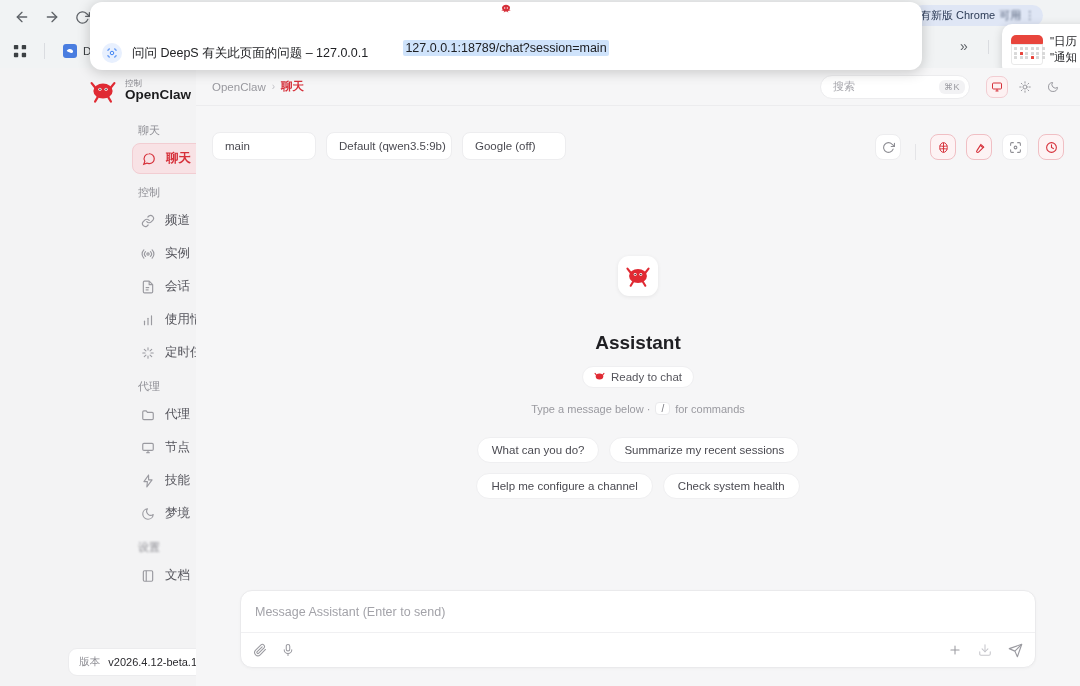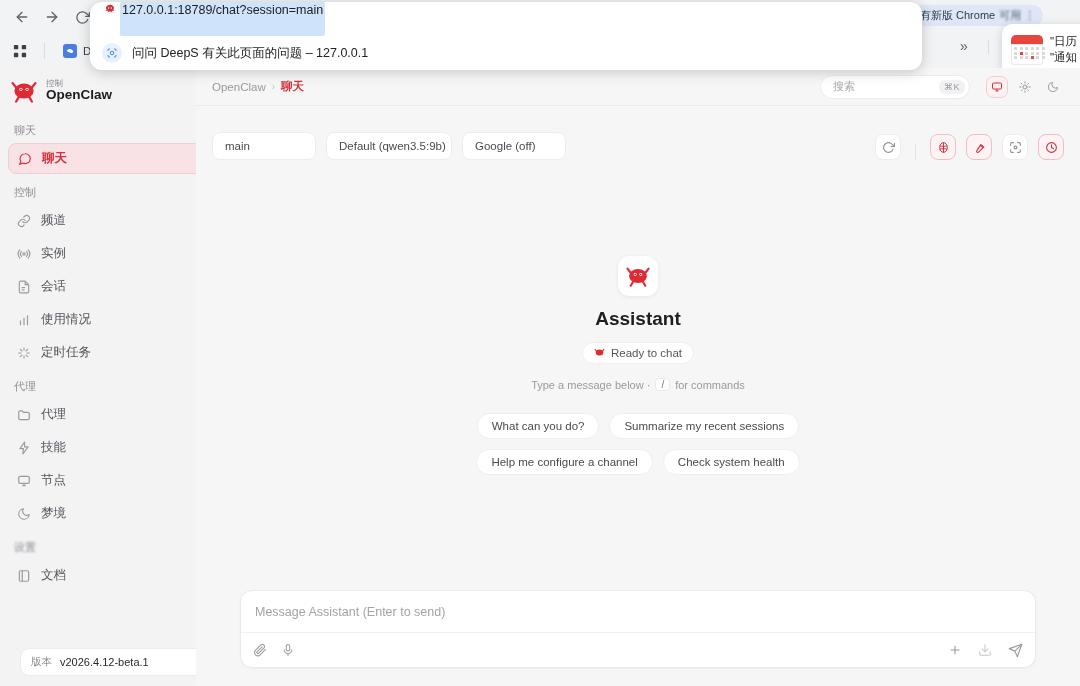--- a/index.html
+++ b/index.html
@@ -79,21 +79,21 @@
   .toast-text { font-size: 11.5px; color: #202124; line-height: 1.35; white-space: nowrap; }
 
   
   .omni {
     position: absolute; top: 2px; left: 90px; width: 832px; height: 68px;
     background: #ffffff; border-radius: 12px;
     box-shadow: 0 2px 14px rgba(0,0,0,.20);
     overflow: hidden; z-index: 40;
   }
   .omni-url-row {
-    height: 34px; display:flex; gap:2px; padding: 0 12px;
+    height: 34px; display:flex; align-items:center; gap:22px; padding: 0 12px; flex-direction: column;
   }
   .omni-fav { width: 16px; height: 16px; flex: 0 0 auto; }
   .omni-url {
     font-size: 12.5px; color: #202124;
     background: #cfe3fb; padding: 1px 2px; border-radius: 2px;
   }
   .omni-sugg-row {
     height: 34px; display:flex; align-items:center; gap:10px; padding: 0 12px;
   }
   .omni-sugg-icon {
@@ -103,21 +103,21 @@
   }
   .omni-sugg-text { font-size: 12.5px; color: #202124; }
 
   
   .app { position: absolute; top: 68px; left: 0; width: 1080px; height: 618px; background: #f6f6f7; }
 
   
   .sidebar {
     position: absolute; top: 0; left: 0; width: 232px; height: 618px;
     background: #f3f3f4; border-right: 1px solid #e7e7e9;
-    display: flex; flex-direction: column;
+    display: flex; flex-direction: column; align-items: flex-end;
   }
   .sb-head { height: 46px; display:flex; align-items:center; padding: 0 10px; gap: 8px; }
   .sb-logo { width: 28px; height: 28px; flex:0 0 auto; }
   .sb-brand { flex: 1; line-height: 1.05; }
   .sb-kicker { font-size: 8.5px; color: #8a8a90; display:block; }
   .sb-title { font-size: 13.5px; font-weight: 700; color: #1c1c1e; display:block; }
   .sb-collapse {
     width: 22px; height: 22px; border-radius: 6px; border: 1px solid #e2e2e5;
     background: #fbfbfc; display:flex; align-items:center; justify-content:center;
   }
@@ -203,21 +203,21 @@
     position:absolute; top:92px; left:0; width:884px; height:478px;
     display:flex; flex-direction:column; align-items:center;
     padding-top: 96px;
   }
   .hero-logo {
     width: 40px; height: 40px; border-radius: 11px; background:#ffffff;
     box-shadow: 0 1px 4px rgba(0,0,0,.07);
     display:flex; align-items:center; justify-content:center;
     margin-bottom: 12px;
   }
-  .hero-title { font-size: 19px; font-weight: 700; color: #1f1f23; margin-bottom: 12px; }
+  .hero-title { font-size: 19px; font-weight: 700; color: #1f1f23; margin-bottom: 12px; margin-top: 24px; }
   .status-pill {
     display:flex; align-items:center; gap:6px;
     background:#ffffff; border:1px solid #efeff1; border-radius: 13px;
     height: 22px; padding: 0 11px; font-size: 11.5px; color: #55555c;
     margin-bottom: 14px;
   }
   .hint { display:flex; align-items:center; gap:5px; font-size: 11px; color:#9a9aa0; margin-bottom: 22px; }
   .hint .slash {
     background:#ffffff; border:1px solid #eaeaec; border-radius:4px;
     padding: 0px 5px; font-size: 10px; color:#7b7b82;
@@ -472,35 +472,35 @@
         <div class="sb-item">
           <span class="ic">
             <svg width="14" height="14" viewBox="0 0 24 24" fill="none" stroke="currentColor" stroke-width="2" stroke-linejoin="round">
                 <path d="M3 7a2 2 0 0 1 2-2h4l2 2.5h8a2 2 0 0 1 2 2V18a2 2 0 0 1-2 2H5a2 2 0 0 1-2-2z"></path>
               </svg>
           </span>
           <span>代理</span>
         </div>
         <div class="sb-item">
           <span class="ic">
-            <svg width="14" height="14" viewBox="0 0 24 24" fill="none" stroke="currentColor" stroke-width="1.9" stroke-linecap="round" stroke-linejoin="round">
-                <polyline points="13 2 5 13 11 13 10 22 19 10 13 10 13 2"></polyline>
-              </svg>
-          </span>
-          <span>技能</span>
-        </div>
-        <div class="sb-item">
-          <span class="ic">
             <svg width="14" height="14" viewBox="0 0 24 24" fill="none" stroke="currentColor" stroke-width="2" stroke-linejoin="round">
                 <rect x="3" y="4" width="18" height="12" rx="2"></rect>
                 <line x1="9" y1="20" x2="15" y2="20"></line>
                 <line x1="12" y1="16" x2="12" y2="20"></line>
               </svg>
           </span>
           <span>节点</span>
+        </div>
+        <div class="sb-item">
+          <span class="ic">
+            <svg width="14" height="14" viewBox="0 0 24 24" fill="none" stroke="currentColor" stroke-width="1.9" stroke-linecap="round" stroke-linejoin="round">
+                <polyline points="13 2 5 13 11 13 10 22 19 10 13 10 13 2"></polyline>
+              </svg>
+          </span>
+          <span>技能</span>
         </div>
         <div class="sb-item">
           <span class="ic">
             <svg width="14" height="14" viewBox="0 0 24 24" fill="none" stroke="currentColor" stroke-width="1.9" stroke-linejoin="round">
                 <path d="M21 12.8A9 9 0 1 1 11.2 3a7 7 0 0 0 9.8 9.8z"></path>
               </svg>
           </span>
           <span>梦境</span>
         </div>
 

